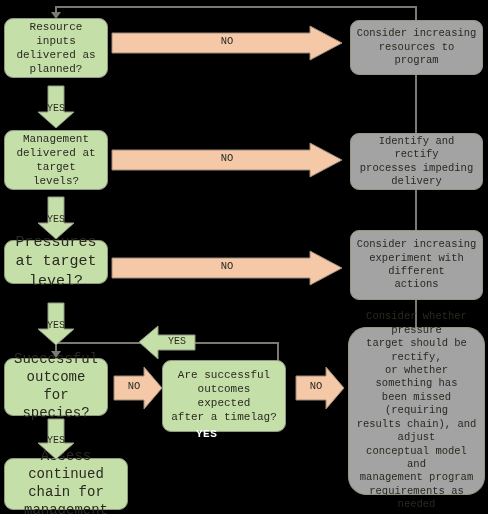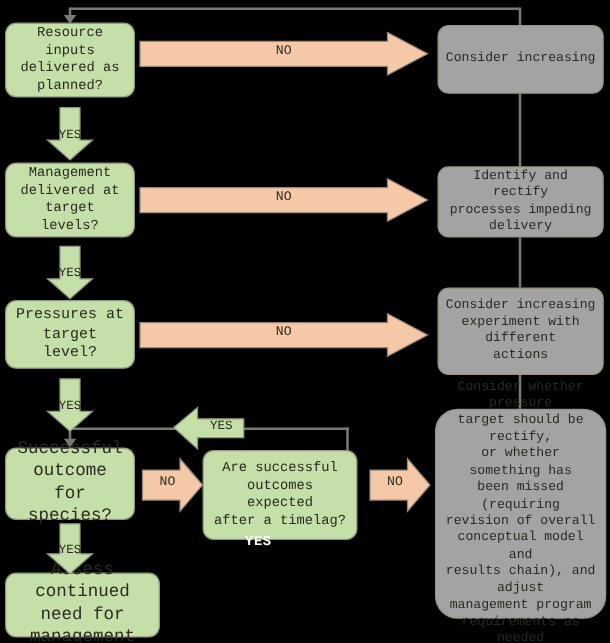--- a/index.html
+++ b/index.html
@@ -87,54 +87,55 @@
   </div>
 
   <div class="node green" style="left:4px;top:130px;width:104px;height:60px;font-size:11px;">
     <span>
       <span>Management</span>
       <span>delivered at target</span>
       <span>levels?</span>
     </span>
   </div>
 
-  <div class="node green" style="left:4px;top:240px;width:104px;height:55px;font-size:12px;">
+  <div class="node green" style="left:4px;top:240px;width:104px;height:44px;font-size:15px;">
     <span>
       <span>Pressures at target</span>
       <span>level?</span>
     </span>
   </div>
 
   <div class="node green" style="left:4px;top:358px;width:104px;height:58px;font-size:14px;">
     <span>
       <span>Successful</span>
       <span>outcome for</span>
       <span>species?</span>
     </span>
   </div>
 
   <div class="node green" style="left:4px;top:458px;width:124px;height:52px;font-size:14px;">
     <span>
       <span>Assess continued</span>
-      <span>need for</span>
+      <span>chain for</span>
       <span>management</span>
     </span>
   </div>
 
   <div class="node green" style="left:162px;top:360px;width:124px;height:72px;font-size:11px;">
     <span>
       <span>Are successful</span>
       <span>outcomes expected</span>
       <span>after a timelag?</span>
     </span>
   </div>
 
   <div class="node cream" style="left:350px;top:20px;width:133px;height:55px;font-size:10.5px;">
     <span>
       <span>Consider increasing</span>
+      <span>resources to program</span>
     </span>
   </div>
 
   <div class="node cream" style="left:350px;top:133px;width:133px;height:57px;font-size:10.5px;">
     <span>
       <span>Identify and rectify</span>
       <span>processes impeding</span>
       <span>delivery</span>
     </span>
   </div>
@@ -146,23 +147,22 @@
       <span>actions</span>
     </span>
   </div>
 
   <div class="node cream big" style="left:348px;top:327px;width:137px;height:168px;font-size:10.5px;">
     <span>
       <span>Consider whether pressure</span>
       <span>target should be rectify,</span>
       <span>or whether something has</span>
       <span>been missed (requiring</span>
-      <span>revision of overall</span>
+      <span>results chain), and adjust</span>
       <span>conceptual model and</span>
-      <span>results chain), and adjust</span>
       <span>management program</span>
       <span>requirements as needed</span>
     </span>
   </div>
 
   <div class="barrow" style="left:112px;top:26px;width:230px;height:34px;">
     <svg width="230" height="34" viewBox="0 0 230 34">
       <polygon points="0,7 198,7 198,0 230,17 198,34 198,27 0,27" fill="#f5c9a8" stroke="#9a8a7a" stroke-width="1"></polygon>
     </svg>
     <div class="lbl" style="top:9px;font-size:10.5px;">NO</div>

